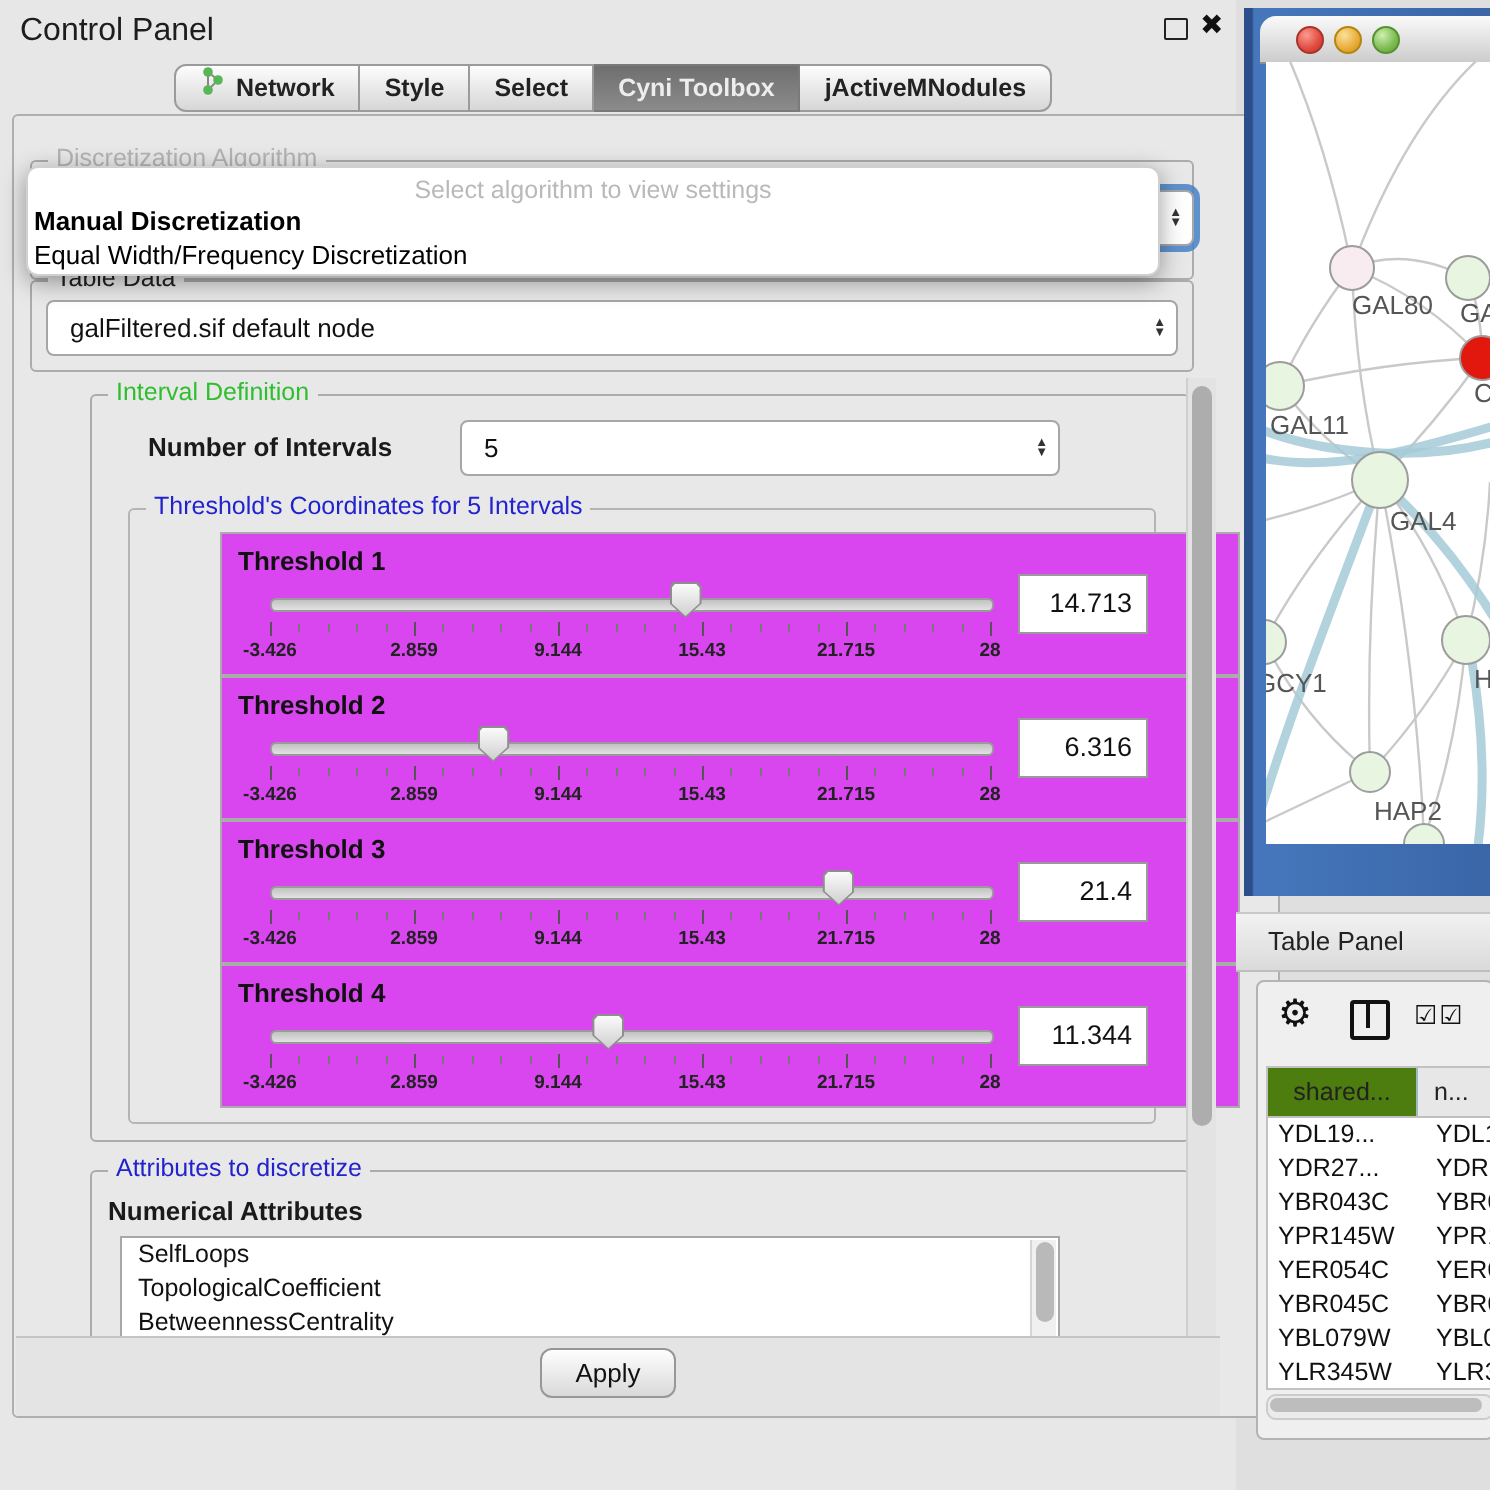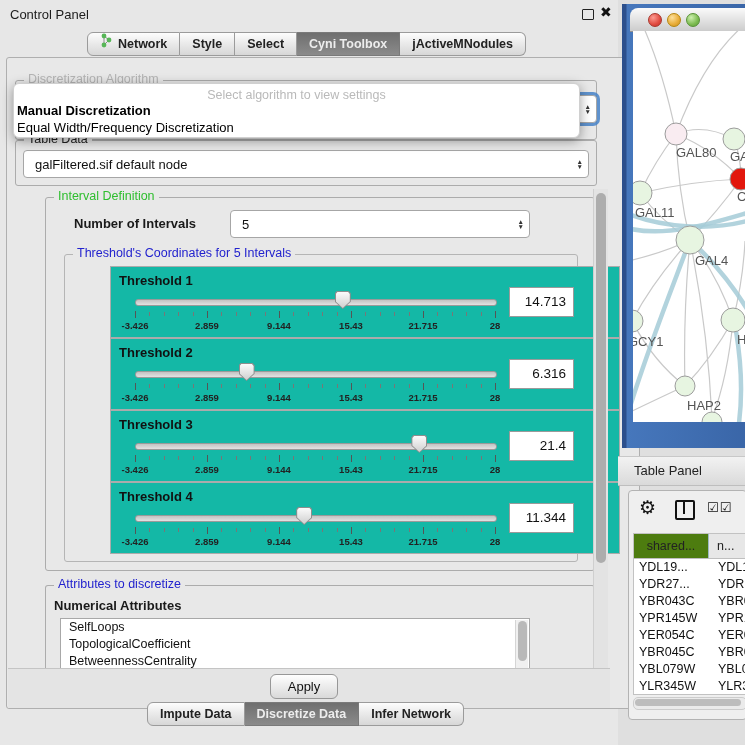--- a/index.html
+++ b/index.html
@@ -1,21 +1,21 @@
 <!DOCTYPE html>
 <html><head>
 <meta charset="utf-8">
 <style>
   html,body{margin:0;padding:0;}
   #app{position:relative;width:745px;height:745px;background:#DFDFDF;overflow:hidden;
        font-family:"Liberation Sans","DejaVu Sans",sans-serif;font-size:13px;color:#1a1a1a;}
   
   #control-panel{position:absolute;left:0;top:0;width:618px;height:745px;background:#E7E7E7;}
   #cp-titlebar{position:absolute;left:0;top:0;width:100%;height:28px;}
-  #cp-title{position:absolute;left:10px;top:7px;font-size:13px;color:#1d1d1d;}
+  #cp-title{position:absolute;left:10px;top:7px;font-size:16px;color:#1d1d1d;}
   #cp-float{position:absolute;left:582px;top:9px;width:10px;height:9px;border:1.6px solid #222;border-radius:1px;cursor:pointer;}
   #cp-close{position:absolute;left:600px;top:4px;font-size:14px;font-weight:bold;color:#111;cursor:pointer;}
   .tabrow{position:absolute;display:flex;text-align:right;}
   .tab{height:22px;line-height:22px;padding:0 12px;background:linear-gradient(#FDFDFD,#E9E9E9 50%,#D7D7D7);
        border:1px solid #9B9B9B;border-left:none;font-size:12.5px;font-weight:bold;color:#222;
        display:flex;align-items:center;gap:5px;cursor:pointer;white-space:nowrap;}
   .tab:first-child{border-left:1px solid #9B9B9B;border-radius:6px 0 0 6px;}
   .tab:last-child{border-radius:0 6px 6px 0;}
   .tab.selected{background:linear-gradient(#6F6F6F,#8B8B8B);color:#EDEDED;border-color:#7A7A7A;}
   #top-tabs{left:87px;top:32px;}
@@ -27,21 +27,21 @@
   .glabel.green{color:#2EBE2E;}
   .glabel.blue{color:#2222CE;}
   .glabel.dim{color:#B3B3B3;}
   .glabel.dark{color:#222;}
   .combo{position:absolute;background:#fff;border:1px solid #A6A6A6;border-radius:4px;cursor:pointer;}
   .combo .val{position:absolute;left:11px;top:50%;transform:translateY(-50%);font-size:13px;color:#111;white-space:nowrap;}
   .combo .stepper{position:absolute;right:5px;top:50%;transform:translateY(-50%);display:flex;flex-direction:column;
                   align-items:center;font-size:6.5px;line-height:5px;color:#333;}
   .combo.focusring{box-shadow:0 0 0 3px rgba(70,130,200,.85);}
   
-  .thresh{position:absolute;left:64px;width:508px;height:70px;border:1px solid #ABABAB;background:#14b8a6;}
+  .thresh{position:absolute;left:64px;width:508px;height:70px;border:1px solid #ABABAB;background:#d946ef;}
   .thresh .tlabel{position:absolute;left:8px;top:6px;font-weight:bold;font-size:13px;color:#111;}
   .thresh .track{position:absolute;left:24px;top:32px;width:360px;height:5px;border:1px solid #9A9A9A;border-radius:3px;
                  background:linear-gradient(#C2C2C2,#E2E2E2);}
   .thresh .thumb{position:absolute;top:24px;width:16px;height:18px;
                  clip-path:polygon(50% 100%,0 60%,0 12%,12% 0,88% 0,100% 12%,100% 60%);
                  background:#8E8E8E;}
   .thresh .thumb i{position:absolute;left:1px;top:1px;right:1px;bottom:1px;display:block;
                  clip-path:polygon(50% 100%,0 60%,0 12%,12% 0,88% 0,100% 12%,100% 60%);
                  background:linear-gradient(#FBFBFB,#CFCFCF);}
   .thresh .tick{position:absolute;top:44px;width:1px;background:#555;}
@@ -353,31 +353,20 @@
 
       <div id="cp-vscroll">
         <div id="cp-vthumb"></div>
       </div>
 
       <div id="apply-strip">
         <div id="apply-btn">Apply</div>
       </div>
     </div>
 
-    <div id="bottom-tabs" class="tabrow">
-        <div class="tab">
-          <span>Impute Data</span>
-        </div>
-        <div class="tab selected">
-          <span>Discretize Data</span>
-        </div>
-        <div class="tab">
-          <span>Infer Network</span>
-        </div>
-      </div>
 
     <div id="algo-popup">
       <div id="algo-hint">Select algorithm to view settings</div>
       <div id="algo-items">
           <div class="algo-item b" style="top: 19px;">Manual Discretization</div>
           <div class="algo-item" style="top: 36px;">Equal Width/Frequency Discretization</div>
         </div>
     </div>
   </div>
 

